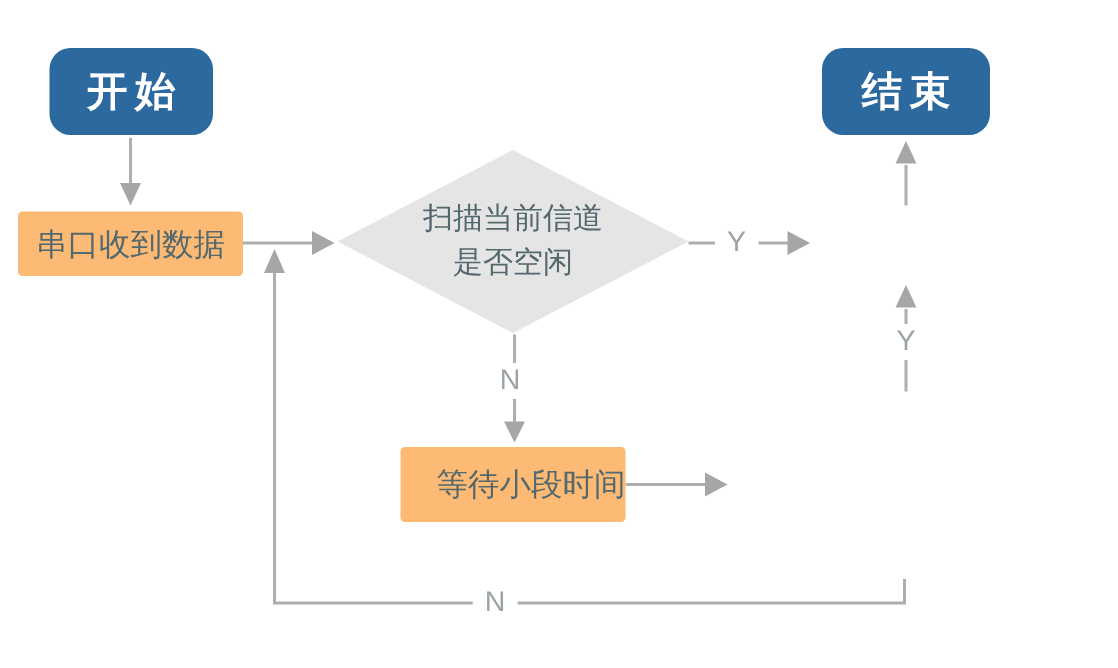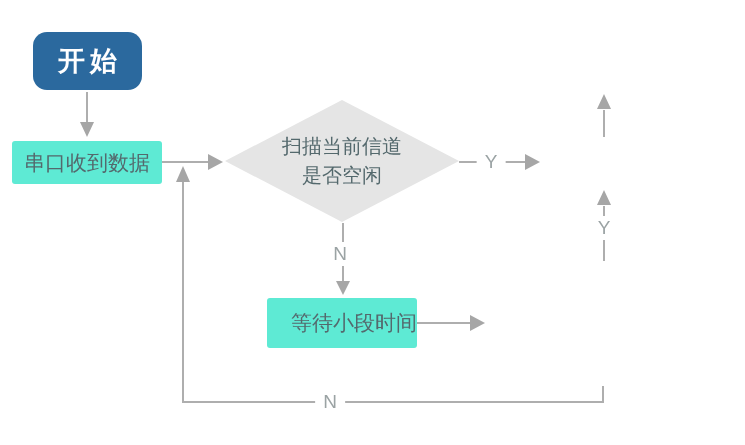--- a/index.html
+++ b/index.html
@@ -38,21 +38,21 @@
   .terminal {
     background: #2b699e;
     color: #ffffff;
     font-size: 27px;
     font-weight: bold;
     border-radius: 14px;
     letter-spacing: 5px;
     padding-left: 5px;
   }
   .process {
-    background: #5eead4;
+    background: #fdba74;
     color: #54696d;
     font-size: 21px;
     border-radius: 3px;
   }
   .diamond {
     background: #e5e5e5;
     color: #54696d;
     font-size: 20px;
     line-height: 1.45;
     clip-path: polygon(50% 0, 100% 50%, 50% 100%, 0 50%);
@@ -115,20 +115,23 @@
   </svg>
 
   <div class="edge-label l-scan-yes">Y</div>
   <div class="edge-label l-scan-no">N</div>
   <div class="edge-label l-max-yes">Y</div>
   <div class="edge-label l-max-no">N</div>
 
   <div class="node terminal n-start">
     <span>开始</span>
   </div>
+  <div class="node terminal n-end">
+    <span>结束</span>
+  </div>
   <div class="node process n-serial">
     <span>串口收到数据</span>
   </div>
   <div class="node diamond n-scan">
     <span>扫描当前信道
 是否空闲</span>
   </div>
   <div class="node process n-wait">
     <span>等待小段时间</span>
   </div>

